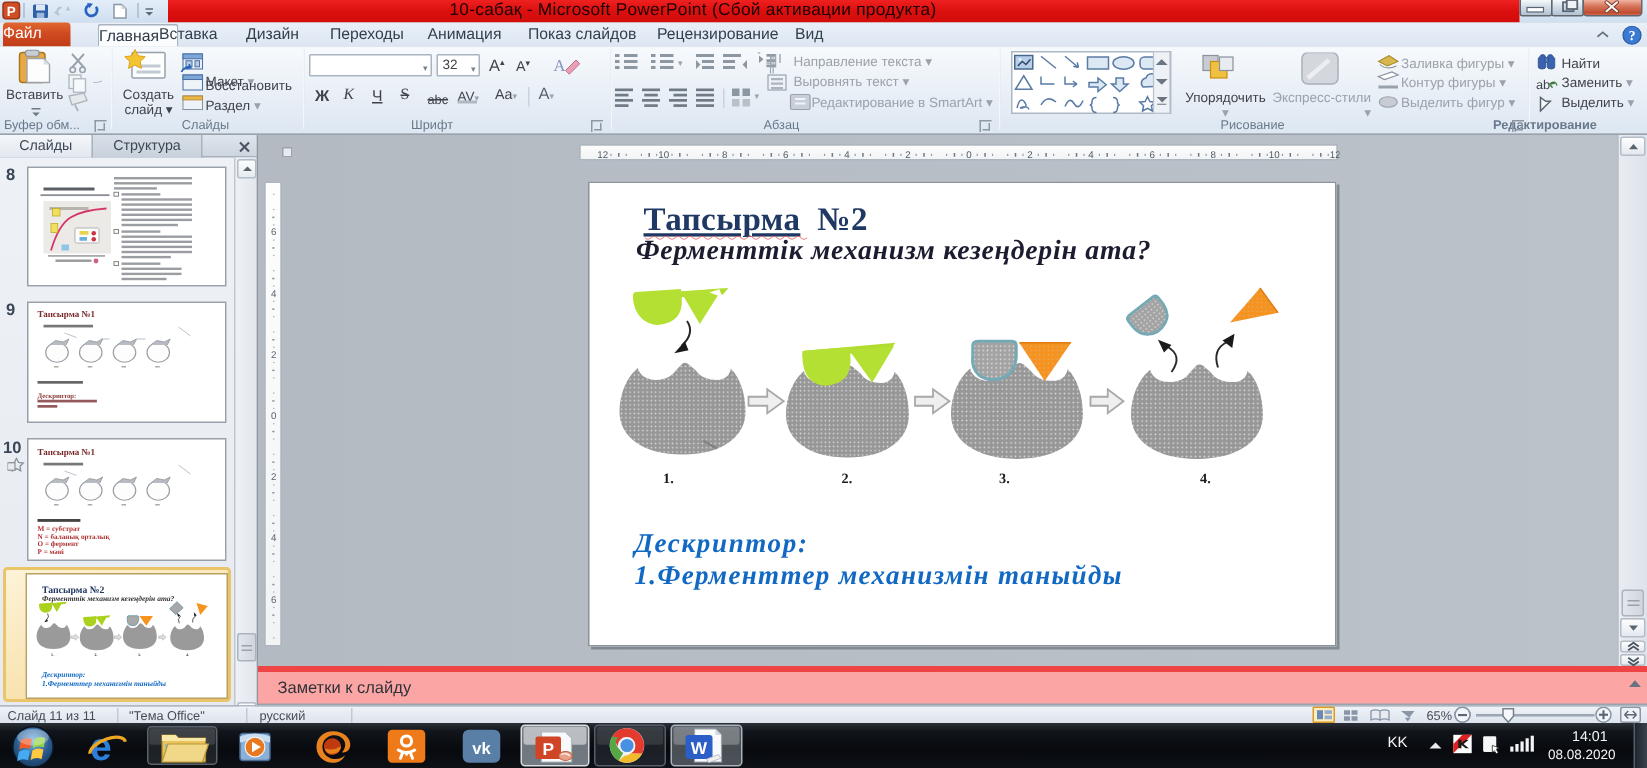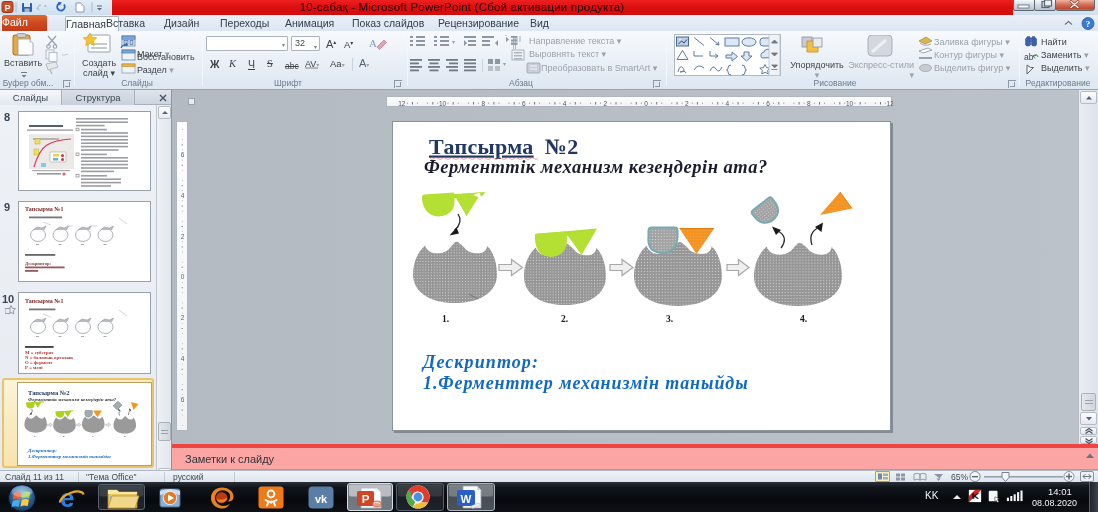--- a/index.html
+++ b/index.html
@@ -112,33 +112,33 @@
  <div class="gsep" style="left:74px"></div>
  <div class="gsep" style="left:202px"></div>
  <div class="gsep" style="left:407px"></div>
  <div class="gsep" style="left:666px"></div>
  <div class="gsep" style="left:1019px"></div>
  <div class="glabel" style="left:2px;width:52px;">Буфер обм...</div>
  <div class="glabel" style="left:107px;width:60px;">Слайды</div>
  <div class="glabel" style="left:258px;width:60px;">Шрифт</div>
  <div class="glabel" style="left:491px;width:60px;">Абзац</div>
  <div class="glabel" style="left:805px;width:60px;">Рисование</div>
- <div class="glabel" style="left:1020px;width:76px;">Редактирование</div>
+ <div class="glabel" style="left:992px;width:76px;font-weight:bold;">Редактирование</div>
  <div class="launcher" style="left:63px"></div>
  <div class="launcher" style="left:394px"></div>
  <div class="launcher" style="left:653px"></div>
  <div class="launcher" style="left:1008px"></div>
  <div class="rtext" style="left:4px;top:27px;width:40px;">Вставить</div>
  <div class="rtext" style="left:79px;top:27px;width:40px;text-align:center;">Создать<br>слайд ▾</div>
  <div class="rtext" style="left:137px;top:18px;">Макет <span class="gray">▾</span></div>
  <div class="rtext" style="left:137px;top:21px;">Восстановить</div>
  <div class="rtext" style="left:137px;top:34px;">Раздел <span class="gray">▾</span></div>
  <div class="rtext gray" style="left:529px;top:5px;">Направление текста ▾</div>
  <div class="rtext gray" style="left:529px;top:18px;">Выровнять текст ▾</div>
- <div class="rtext gray" style="left:541px;top:32px;">Преобразовать в SmartArt ▾</div>
+ <div class="rtext gray" style="left:541px;top:32px;">Редактирование в SmartArt ▾</div>
  <div class="rtext" style="left:790px;top:29px;width:54px;text-align:center;">Упорядочить<br><span class="gray">▾</span></div>
  <div class="rtext gray" style="left:848px;top:29px;width:66px;text-align:right;">Экспресс-стили<br>▾</div>
  <div class="rtext gray" style="left:934px;top:6px;">Заливка фигуры ▾</div>
  <div class="rtext gray" style="left:934px;top:19px;">Контур фигуры ▾</div>
  <div class="rtext gray" style="left:934px;top:32px;">Выделить фигур ▾</div>
  <div class="rtext" style="left:1041px;top:6px;">Найти</div>
  <div class="rtext" style="left:1041px;top:19px;">Заменить <span class="gray">▾</span></div>
  <div class="rtext" style="left:1041px;top:32px;">Выделить <span class="gray">▾</span></div>
  <svg class="abs" style="left:0;top:0" width="1098" height="59" viewBox="0 0 1098 59">
   <g>

